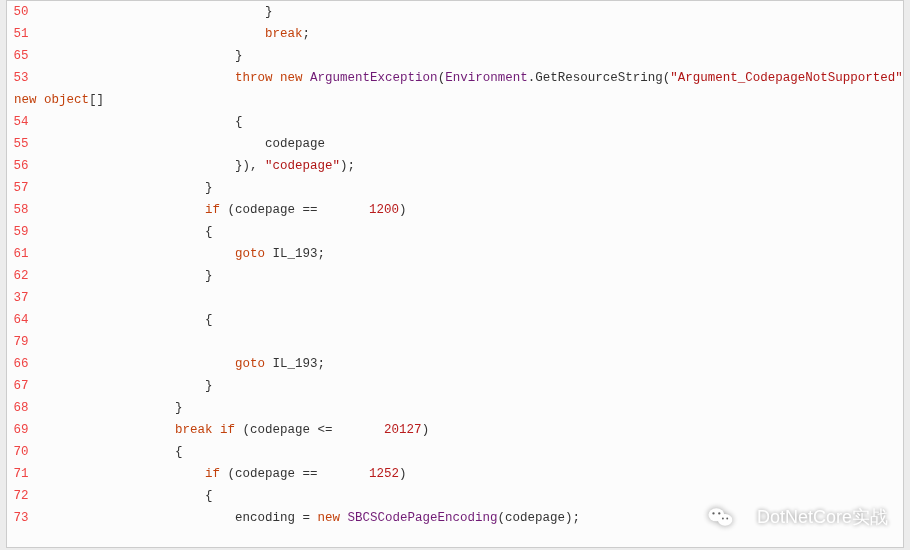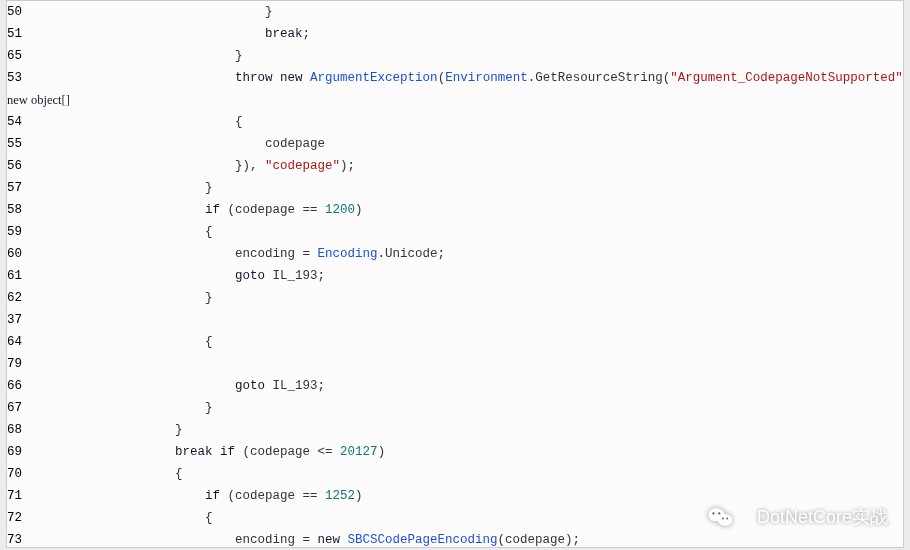--- a/index.html
+++ b/index.html
@@ -20,34 +20,34 @@
     overflow: hidden;
   }
   .line {
     display: flex;
     align-items: baseline;
     line-height: 22px;
     white-space: pre;
   }
   .gutter {
     width: 34px;
-    text-align: left;
-    color: #000000;
+    text-align: center;
+    color: #ef4444;
     padding-right: 6px;
     flex-shrink: 0;
     user-select: none;
   }
   .code {
     padding-left: 14px;
     color: #333;
   }
-  .kw  { color: #0f172a; }
-  .typ { color: #1d4ed8; }
+  .kw  { color: #c2410c; }
+  .typ { color: #701a75; }
   .str { color: #b01515; }
-  .num { color: #0f766e; }
+  .num { color: #b91c1c; margin-left: 44px; }
   .pln { color: #333; }
   .watermark {
     position: absolute;
     right: 22px;
     bottom: 20px;
     display: flex;
     align-items: center;
     gap: 24px;
     color: #fff;
     opacity: 0.95;
@@ -64,28 +64,27 @@
 </style>
 </head>
 <body>
 
 <div class="code-panel">
   <div id="code-lines">
       <div class="line"><span class="gutter">50</span><span class="code"><span>                            </span><span class="pln">}</span></span></div>
       <div class="line"><span class="gutter">51</span><span class="code"><span>                            </span><span class="kw">break</span><span class="pln">;</span></span></div>
       <div class="line"><span class="gutter">65</span><span class="code"><span>                        </span><span class="pln">}</span></span></div>
       <div class="line"><span class="gutter">53</span><span class="code"><span>                        </span><span class="kw">throw</span><span class="pln"> </span><span class="kw">new</span><span class="pln"> </span><span class="typ">ArgumentException</span><span class="pln">(</span><span class="typ">Environment</span><span class="pln">.GetResourceString(</span><span class="str">"Argument_CodepageNotSupported"</span><span class="pln">,</span></span></div>
-      <div class="line"><span class="gutter"></span><span class="code" style="padding-left: 0px; margin-left: -34px; font-family: Liberation Serif, serif;"><span class="kw">new</span><span class="pln"> </span><span class="kw">object</span><span class="pln">[]</span></span></div>
+      <div class="line"><span class="gutter"></span><span class="code" style="padding-left: 7px; margin-left: -34px;"><span class="kw">new</span><span class="pln"> </span><span class="kw">object</span><span class="pln">[]</span></span></div>
       <div class="line"><span class="gutter">54</span><span class="code"><span>                        </span><span class="pln">{</span></span></div>
       <div class="line"><span class="gutter">55</span><span class="code"><span>                            </span><span class="pln">codepage</span></span></div>
       <div class="line"><span class="gutter">56</span><span class="code"><span>                        </span><span class="pln">}), </span><span class="str">"codepage"</span><span class="pln">);</span></span></div>
       <div class="line"><span class="gutter">57</span><span class="code"><span>                    </span><span class="pln">}</span></span></div>
       <div class="line"><span class="gutter">58</span><span class="code"><span>                    </span><span class="kw">if</span><span class="pln"> (codepage == </span><span class="num">1200</span><span class="pln">)</span></span></div>
       <div class="line"><span class="gutter">59</span><span class="code"><span>                    </span><span class="pln">{</span></span></div>
-      <div class="line"><span class="gutter">60</span><span class="code"><span>                        </span><span class="pln">encoding = </span><span class="typ">Encoding</span><span class="pln">.Unicode;</span></span></div>
       <div class="line"><span class="gutter">61</span><span class="code"><span>                        </span><span class="kw">goto</span><span class="pln"> IL_193;</span></span></div>
       <div class="line"><span class="gutter">62</span><span class="code"><span>                    </span><span class="pln">}</span></span></div>
       <div class="line"><span class="gutter">37</span></div>
       <div class="line"><span class="gutter">64</span><span class="code"><span>                    </span><span class="pln">{</span></span></div>
       <div class="line"><span class="gutter">79</span></div>
       <div class="line"><span class="gutter">66</span><span class="code"><span>                        </span><span class="kw">goto</span><span class="pln"> IL_193;</span></span></div>
       <div class="line"><span class="gutter">67</span><span class="code"><span>                    </span><span class="pln">}</span></span></div>
       <div class="line"><span class="gutter">68</span><span class="code"><span>                </span><span class="pln">}</span></span></div>
       <div class="line"><span class="gutter">69</span><span class="code"><span>                </span><span class="kw">break</span><span class="pln"> </span><span class="kw">if</span><span class="pln"> (codepage &lt;= </span><span class="num">20127</span><span class="pln">)</span></span></div>
       <div class="line"><span class="gutter">70</span><span class="code"><span>                </span><span class="pln">{</span></span></div>

